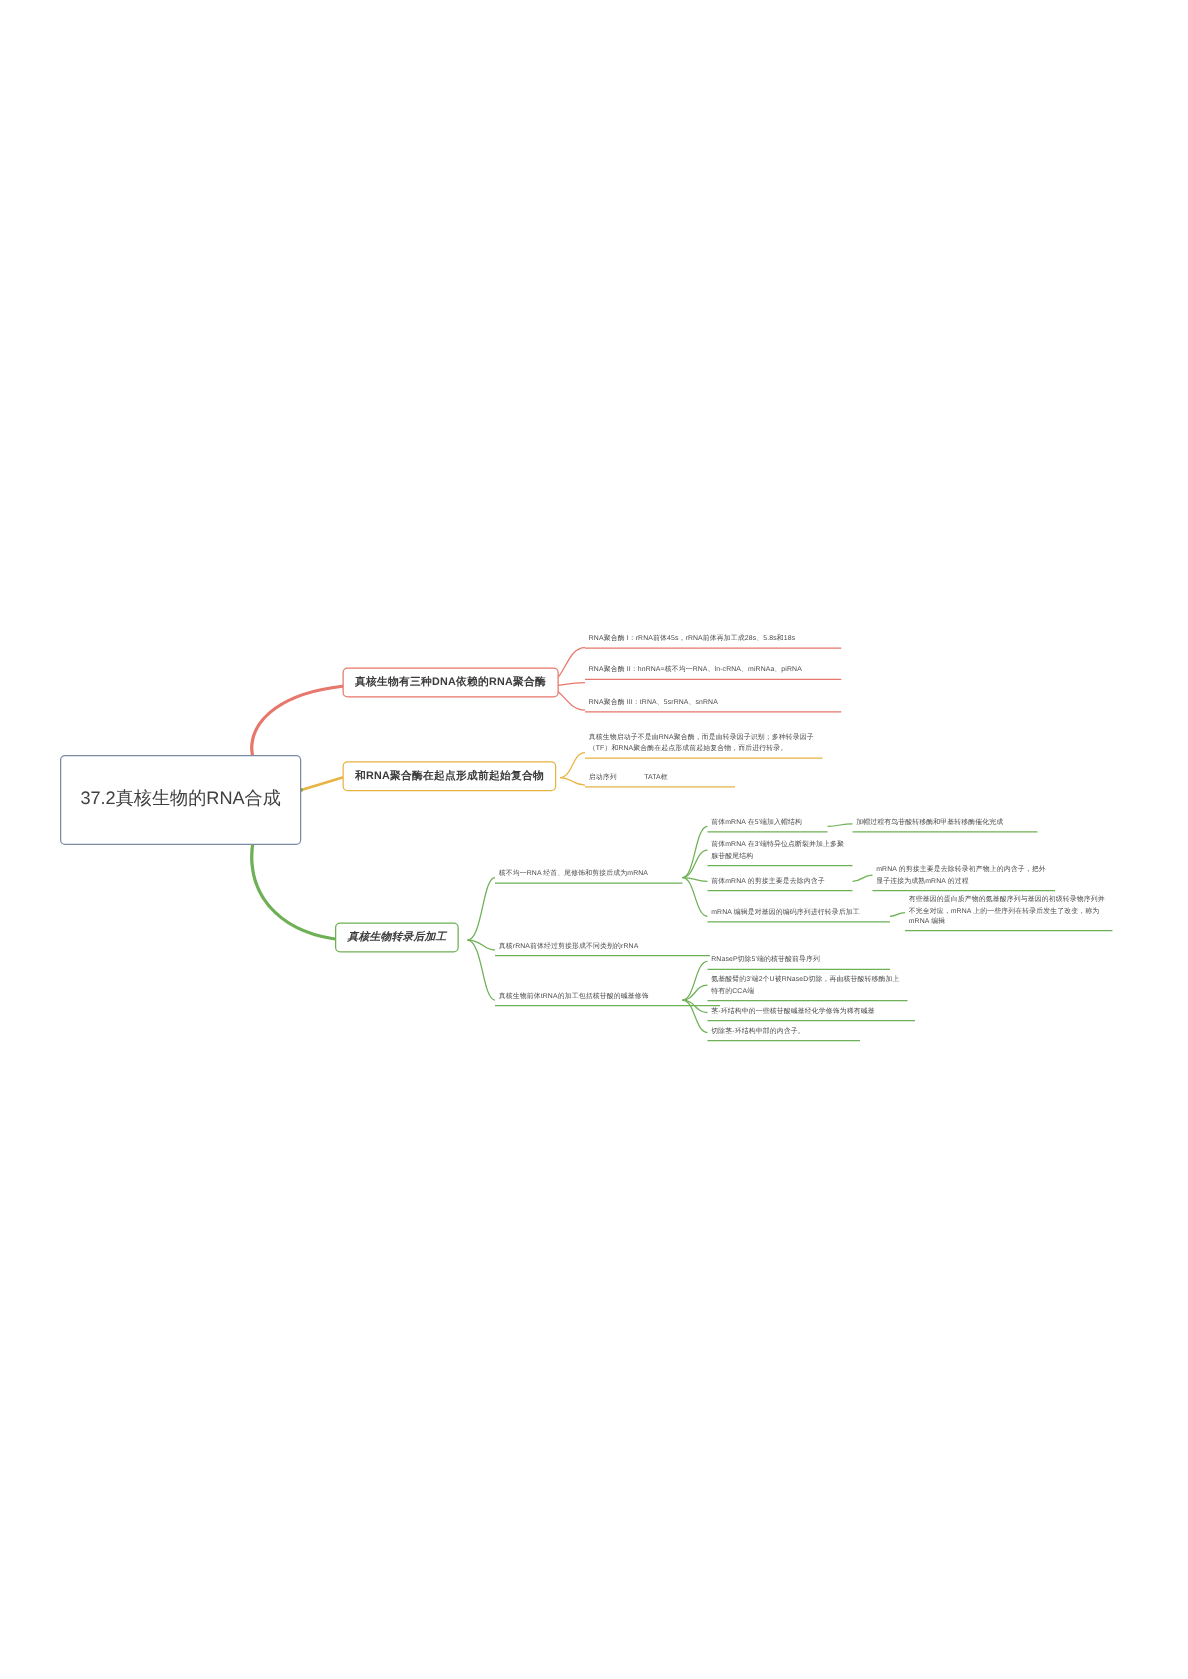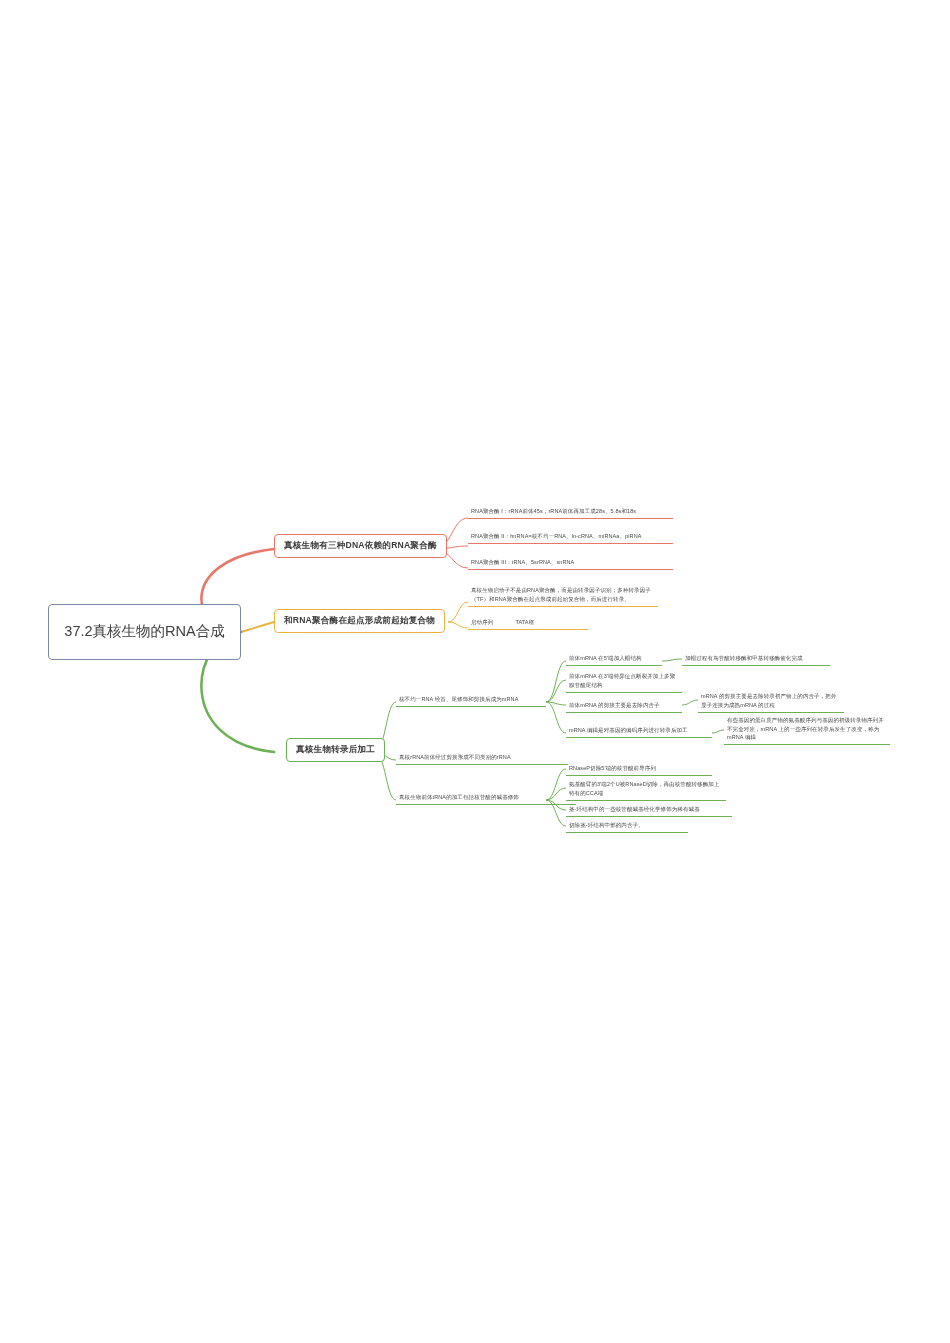--- a/index.html
+++ b/index.html
@@ -29,21 +29,21 @@
   }
   .node {
     position: absolute;
     box-sizing: border-box;
   }
   
   .root-node {
     left: 48px;
     top: 604px;
     width: 193px;
-    height: 56px;
+    height: 72px;
     border: 1.4px solid #7b8aa5;
     border-radius: 4px;
     background: #ffffff;
     display: flex;
     align-items: center;
     justify-content: center;
     text-align: center;
     font-size: 14.5px;
     color: #404040;
     line-height: 1.35;
@@ -61,21 +61,21 @@
     text-align: center;
     font-size: 8.6px;
     font-weight: bold;
     color: #3c3c3c;
     padding: 5px 9px;
     white-space: nowrap;
     letter-spacing: 0.2px;
   }
   #l1-0 { left: 274px; top: 534px; border-color: #e8776b; text-align: center; }
   #l1-1 { left: 274px; top: 609px; border-color: #e8b341; }
-  #l1-2 { left: 286px; top: 738px; border-color: #6eb055; }
+  #l1-2 { left: 268px; top: 738px; border-color: #6eb055; font-style: italic; }
   
   .leaf {
     font-size: 5.5px;
     color: #4a4a4a;
     line-height: 1.55;
     padding: 2px 3px 2.5px 3px;
     box-sizing: border-box;
     border-bottom-width: 0.9px;
     border-bottom-style: solid;
     letter-spacing: 0.1px;

